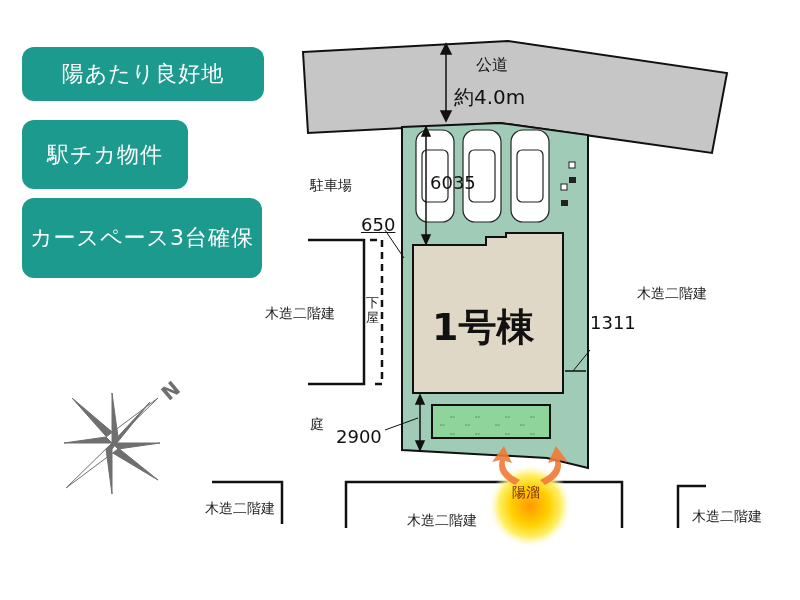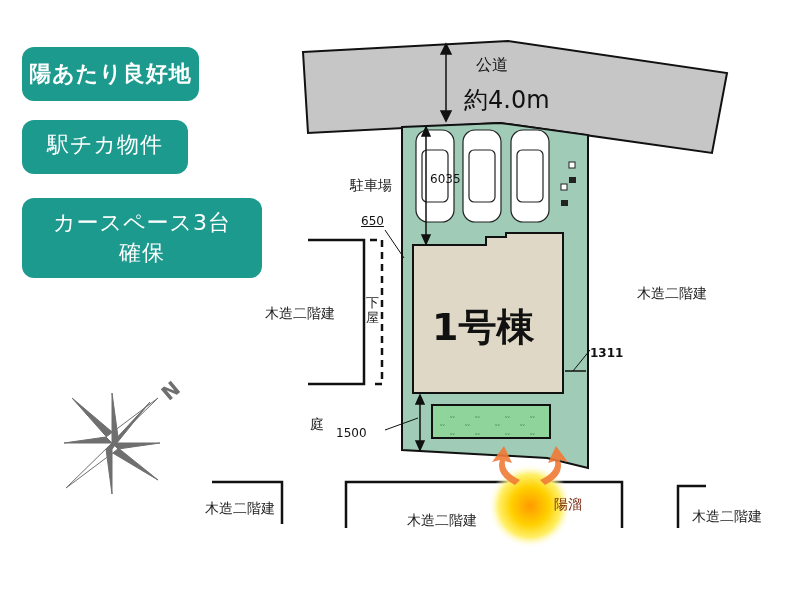--- a/index.html
+++ b/index.html
@@ -3,32 +3,32 @@
 <meta charset="utf-8">
 <style>
   html, body { margin:0; padding:0; background:#ffffff; }
   body { width:800px; height:600px; position:relative; overflow:hidden;
          font-family:"DejaVu Sans", "Liberation Sans", sans-serif; color:#222; }
   .badge { position:absolute; background:#1c9a8e; color:#fff; border-radius:12px;
            display:flex; align-items:center; justify-content:center; text-align:center;
            font-size:22px; line-height:30px; letter-spacing:1px; }
   svg.map { position:absolute; left:0; top:0; }
   .lbl { position:absolute; font-size:14px; color:#222; white-space:nowrap; }
-  .dim { position:absolute; font-size:12px; color:#111; white-space:nowrap; }
+  .dim { position:absolute; font-size:18px; color:#111; white-space:nowrap; }
 </style>
 </head>
 <body>
 
-<div class="badge" style="left:22px;top:47px;width:177px;height:54px;font-weight:bold;">
+<div class="badge" style="left:22px;top:47px;width:242px;height:54px;">
   <span>陽あたり良好地</span>
 </div>
-<div class="badge" style="left:22px;top:120px;width:166px;height:54px;font-family:Liberation Mono, monospace;">
+<div class="badge" style="left:22px;top:120px;width:166px;height:69px;">
   <span>駅チカ物件</span>
 </div>
-<div class="badge" style="left:22px;top:198px;width:240px;height:80px;flex-direction:column;">
+<div class="badge" style="left:22px;top:198px;width:240px;height:80px;flex-direction:row;">
   <span>カースペース3台</span>
   <span>確保</span>
 </div>
 
 <svg class="map" width="800" height="600" viewBox="0 0 800 600">
 
   <path d="M303 52 L508 41 L727 73 L712 153 L500 123 L308 133 Z" fill="#c6c6c6" stroke="#111" stroke-width="2"></path>
 
   <path d="M402 127 L500 123 L588 135 L588 468 L547 458 L402 450 Z" fill="#9fcbb7" stroke="#111" stroke-width="2"></path>
 
@@ -115,28 +115,28 @@
     <path d="M112 443 L112 393 L118 437 Z"></path>
     <path d="M112 443 L112 494 L106 449 Z"></path>
     <path d="M112 443 L160 443 L118 449 Z"></path>
     <path d="M112 443 L64 443 L106 437 Z"></path>
     <path d="M112 443 L150 402 L112 449 Z"></path>
   </g>
   <text x="163" y="400" font-size="20" font-weight="bold" fill="#6f6f6f" transform="rotate(-40 168 393)">N</text>
 </svg>
 
 <div class="dim" style="left:476px;top:55px;font-size:16px;">公道</div>
-<div class="dim" style="left:464px;top:84px;font-size:24px;">約4.0m</div>
+<div class="dim" style="left:454px;top:84px;font-size:20px;">約4.0m</div>
 <div class="dim" style="left:430px;top:172px;">6035</div>
 <div class="dim" style="left:361px;top:214px;text-decoration:underline;">650</div>
-<div class="dim" style="left:590px;top:346px;font-weight:bold;">1311</div>
-<div class="dim" style="left:336px;top:426px;">1500</div>
+<div class="dim" style="left:590px;top:312px;">1311</div>
+<div class="dim" style="left:336px;top:426px;">2900</div>
 <div style="position:absolute;left:432px;top:302px;font-size:38px;font-weight:bold;color:#111;">1号棟</div>
 
-<div class="lbl" style="left:310px;top:177px;margin-left:40px;">駐車場</div>
+<div class="lbl" style="left:310px;top:177px;">駐車場</div>
 <div class="lbl" style="left:265px;top:305px;">木造二階建</div>
 <div class="lbl" style="left:366px;top:295px;width:14px;font-size:13px;line-height:15px;white-space:normal;font-family:Liberation Serif, serif;">下屋</div>
 <div class="lbl" style="left:637px;top:285px;">木造二階建</div>
 <div class="lbl" style="left:310px;top:416px;">庭</div>
 <div class="lbl" style="left:205px;top:500px;">木造二階建</div>
 <div class="lbl" style="left:407px;top:512px;">木造二階建</div>
 <div class="lbl" style="left:692px;top:508px;">木造二階建</div>
-<div class="lbl" style="left:512px;top:496px;color:#7a2a14;margin-left:42px;">陽溜</div>
+<div class="lbl" style="left:512px;top:484px;color:#7a2a14;">陽溜</div>
 
 </body></html>

